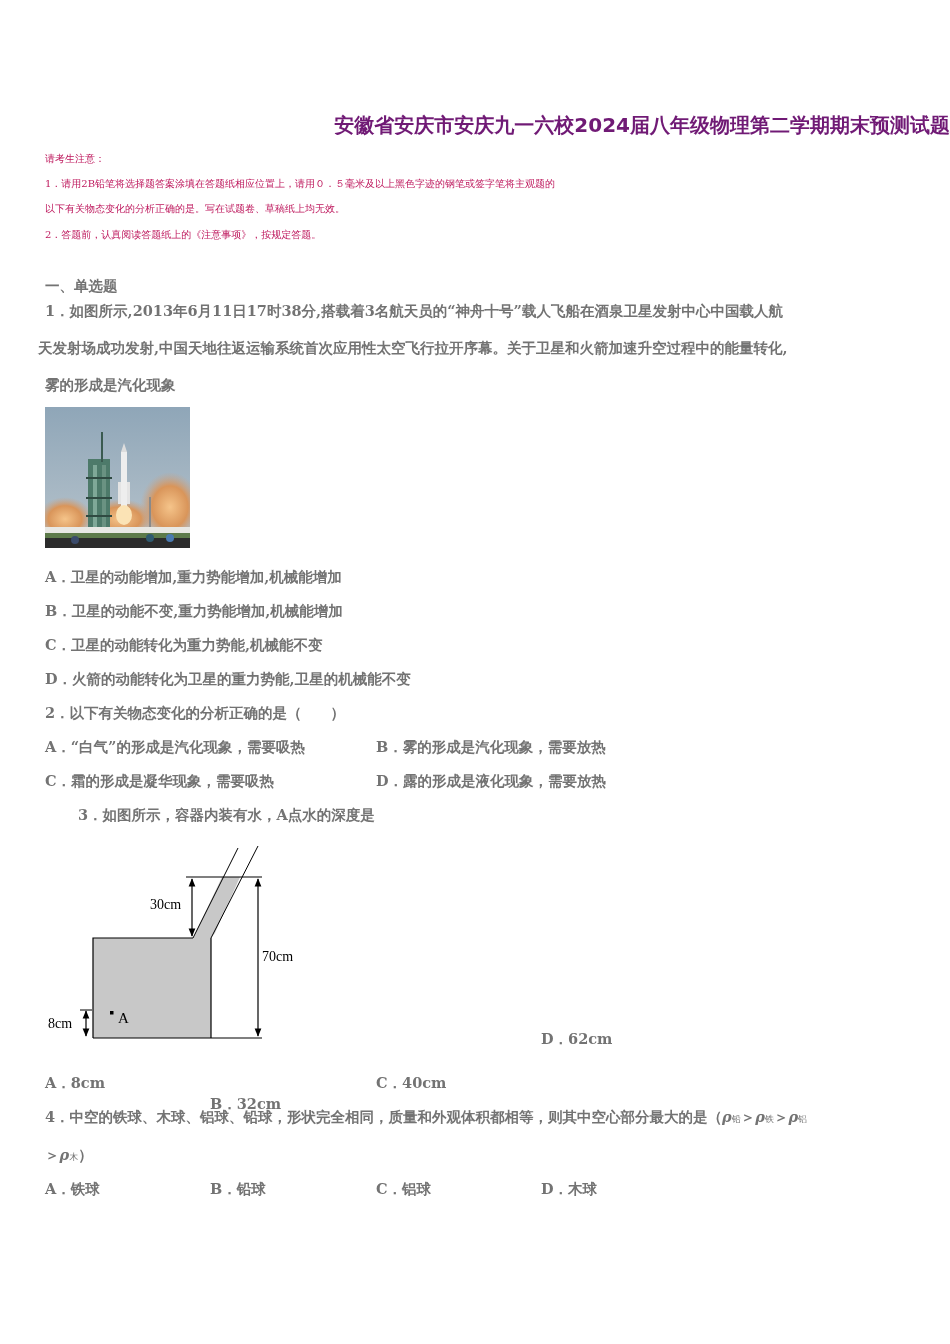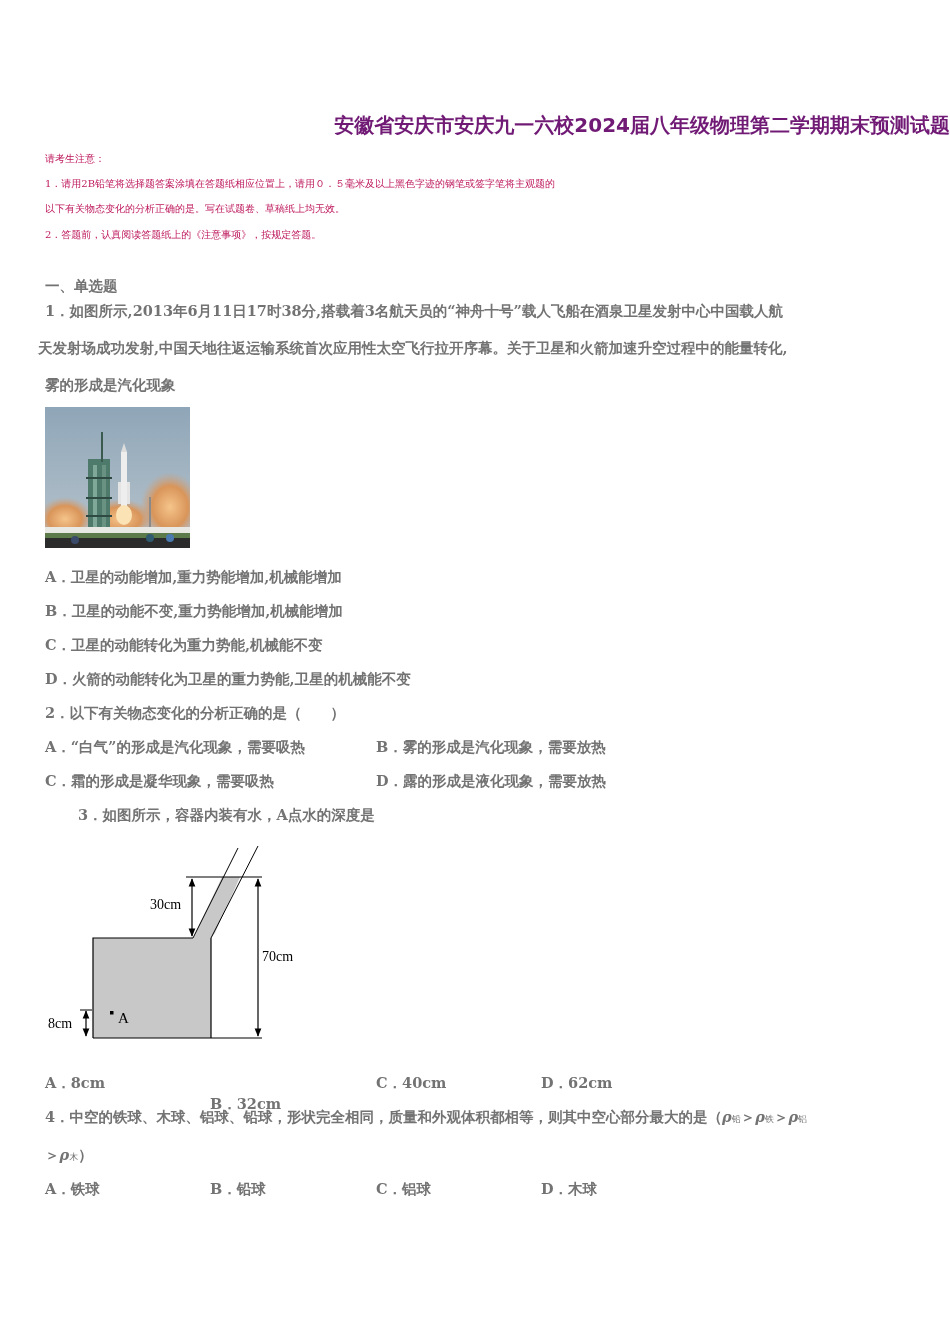--- a/index.html
+++ b/index.html
@@ -151,21 +151,21 @@
 
 <div class="abs txt" style="left:45px; top:1074px;">
   <span>A．</span><span>8cm</span>
 </div>
 <div class="abs txt" style="left:210px; top:1074px;margin-top:21px;">
   <span>B．</span><span>32cm</span>
 </div>
 <div class="abs txt" style="left:376px; top:1074px;">
   <span>C．</span><span>40cm</span>
 </div>
-<div class="abs txt" style="left:541px; top:1074px;">
+<div class="abs txt" style="left:541px; top:1030px;">
   <span>D．</span><span>62cm</span>
 </div>
 
 <div class="abs txt" style="left:45px; top:1108px;">
   <span>4．中空的铁球、木球、铝球、铅球，形状完全相同，质量和外观体积都相等，则其中空心部分最大的是（</span><span class="rho">ρ</span><span class="rho-sub">铅</span><span>＞</span><span class="rho">ρ</span><span class="rho-sub">铁</span><span>＞</span><span class="rho">ρ</span><span class="rho-sub">铝</span>
 </div>
 <div class="abs txt" style="left:45px; top:1146px;">
   <span>＞</span><span class="rho">ρ</span><span class="rho-sub">木</span><span>）</span>
 </div>
 

